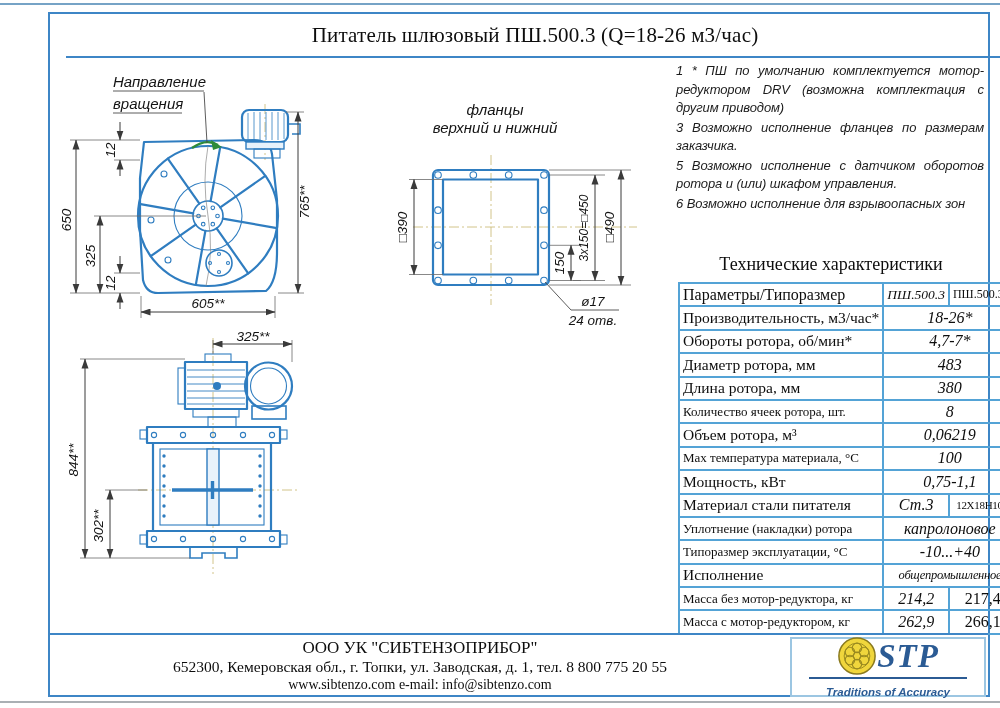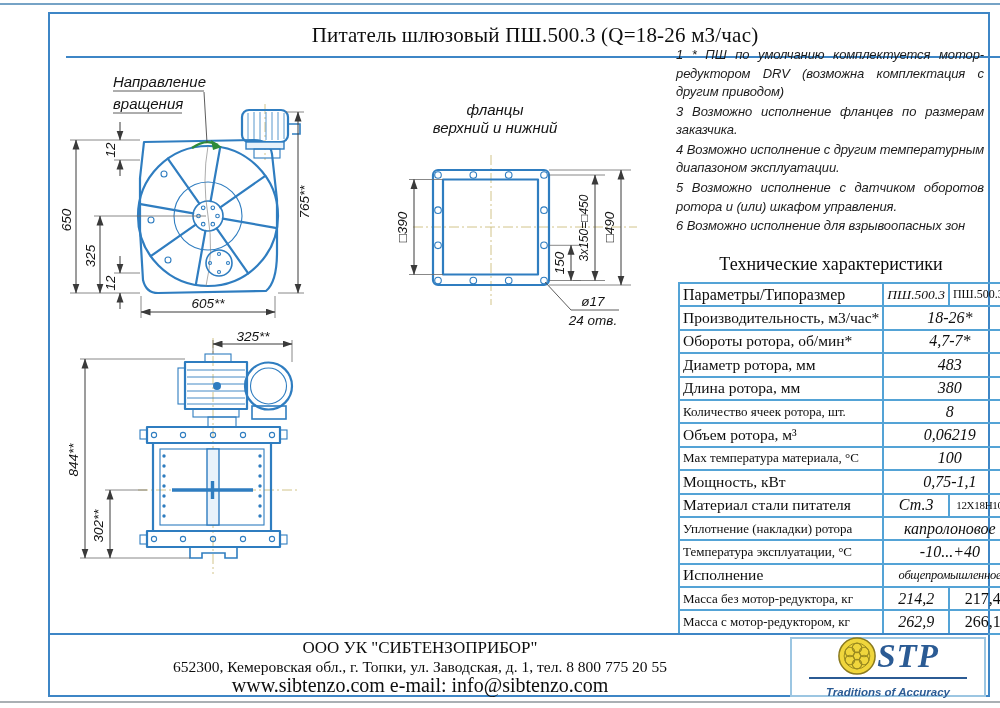--- a/index.html
+++ b/index.html
@@ -9,21 +9,21 @@
   #top-edge{left:0;top:3px;width:1000px;height:2px;background:#76a3c6;}
   #bottom-edge{left:0;top:701px;width:1000px;height:2px;background:#aab0b4;}
   #frame{left:48px;top:12px;width:938px;height:681px;border:2px solid #3e86c6;background:#fff;}
 
   
   #title-bar{left:16px;top:0;width:100%;height:42px;border-bottom:2px solid #3e86c6;
              display:flex;align-items:center;justify-content:center;}
   #title-bar .t{font-size:21px;color:#0d0d0d;letter-spacing:.2px;}
 
   
-  #notes{left:626px;top:32px;width:308px;color:#1c1c1c;
+  #notes{left:626px;top:48px;width:308px;color:#1c1c1c;
          font:italic 13px/1.43 "Liberation Sans",sans-serif;letter-spacing:-.1px;}
   #notes p{margin:0 0 1px 0;text-align:justify;}
 
   
   #spec-heading{left:626px;top:240px;width:310px;text-align:center;font-size:18px;color:#0d0d0d;}
   #spec-table{left:628px;top:268px;border-collapse:collapse;table-layout:fixed;}
   #spec-table td,#spec-table th{border:2px solid #54a3d6;padding:0 3px;height:21.4px;
       font-family:"Liberation Serif",serif;color:#0d0d0d;font-weight:normal;white-space:nowrap;overflow:hidden;}
   #spec-table .c0{width:186px;text-align:left;font-size:15.5px;}
   #spec-table .c1{width:57px;text-align:center;font-size:16px;font-style:italic;}
@@ -33,21 +33,21 @@
   #spec-table th.c2{font-size:12px;}
   #spec-table .sm{font-size:13px;}
   #spec-table .vsm{font-size:12.5px;letter-spacing:-.3px;}
   #spec-table .vxs{font-size:11px;letter-spacing:-.3px;}
 
   
   #footer{left:0;top:619px;width:100%;height:60px;border-top:2px solid #3e86c6;}
   #footer-text{left:0;top:3px;width:740px;text-align:center;color:#0d0d0d;}
   #footer-text .l1{font-size:17px;line-height:19px;}
   #footer-text .l2{font-size:15.5px;line-height:19px;}
-  #footer-text .l3{font-size:20px;line-height:18px;}
+  #footer-text .l3{font-size:14px;line-height:18px;}
   #logo-box{right:2px;top:2px;width:192px;height:56px;border:2px solid #9cc6e2;
             display:flex;align-items:center;justify-content:center;}
   #logo-inner{display:flex;flex-direction:column;align-items:center;}
   #logo-row{display:flex;align-items:center;gap:0;}
   #logo-stp{font:bold italic 33px "Liberation Serif",serif;color:#2b5b94;letter-spacing:1px;line-height:30px;}
   #logo-tag{border-top:2px solid #2b5b94;margin-top:1px;padding-top:7px;width:158px;text-align:center;
             font:bold italic 11.5px "Liberation Sans",sans-serif;color:#2b5b94;}
 
   
   .b2{stroke:#2f7dc0;stroke-width:2.2;fill:none;stroke-linejoin:round;stroke-linecap:round;}
@@ -322,21 +322,20 @@
         <text class="dt" text-anchor="middle" x="28" y="128" transform="rotate(-90 28 128)">844**</text>
         <line class="xl" x1="55" y1="158" x2="97" y2="158"></line>
         <line class="dl" x1="60" y1="158" x2="60" y2="226" marker-start="url(#a3s)" marker-end="url(#a3)"></line>
         <text class="dt" text-anchor="middle" x="53" y="194" transform="rotate(-90 53 194)">302**</text>
       </g>
     </svg>
 
     <div id="notes" class="abs">
       <p>1 * ПШ по умолчанию комплектуется мотор-редуктором DRV (возможна комплектация с другим приводом)</p>
       <p>3 Возможно исполнение фланцев по размерам заказчика.</p>
-      <p>4 Возможно исполнение с другим температурным диапазоном эксплуатации.</p>
       <p>5 Возможно исполнение с датчиком оборотов ротора и (или) шкафом управления.</p>
       <p>6 Возможно исполнение для взрывоопасных зон</p>
     </div>
 
     <div id="spec-heading" class="abs">Технические характеристики</div>
 
     <table id="spec-table" class="abs">
       <tbody>
           <tr>
         <th class="c0">Параметры/Типоразмер</th>
@@ -378,21 +377,21 @@
       <tr>
         <td class="c0">Материал стали питателя</td>
         <td class="c1">Ст.3</td>
         <td class="c2 vxs">12Х18Н10Т</td>
       </tr>
       <tr>
         <td class="c0 sm">Уплотнение (накладки) ротора</td>
         <td class="c1" colspan="2">капролоновое</td>
       </tr>
       <tr>
-        <td class="c0 sm">Температура эксплуатации, °С</td>
+        <td class="c0 sm">Типоразмер эксплуатации, °С</td>
         <td class="c1" colspan="2">-10...+40</td>
       </tr>
       <tr>
         <td class="c0">Исполнение</td>
         <td class="c1 vsm" colspan="2">общепромышленное</td>
       </tr>
       <tr>
         <td class="c0 sm">Масса без мотор-редуктора, кг</td>
         <td class="c1">214,2</td>
         <td class="c2">217,4</td>

